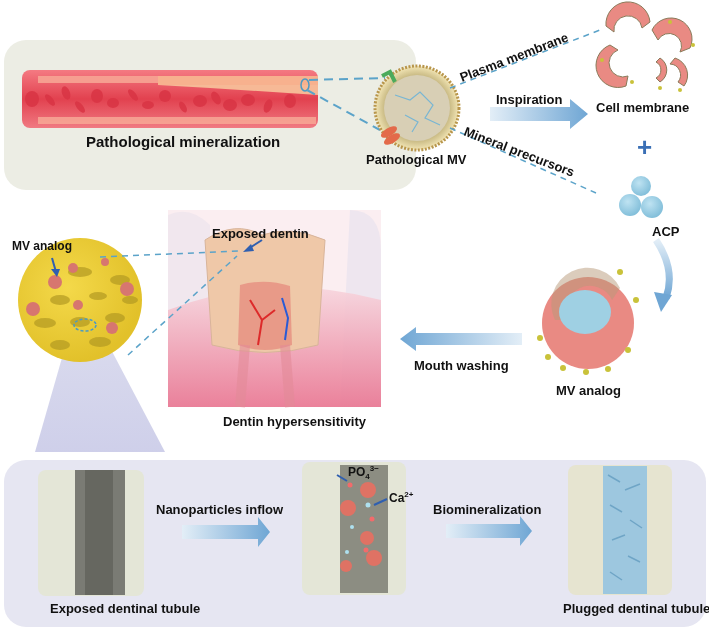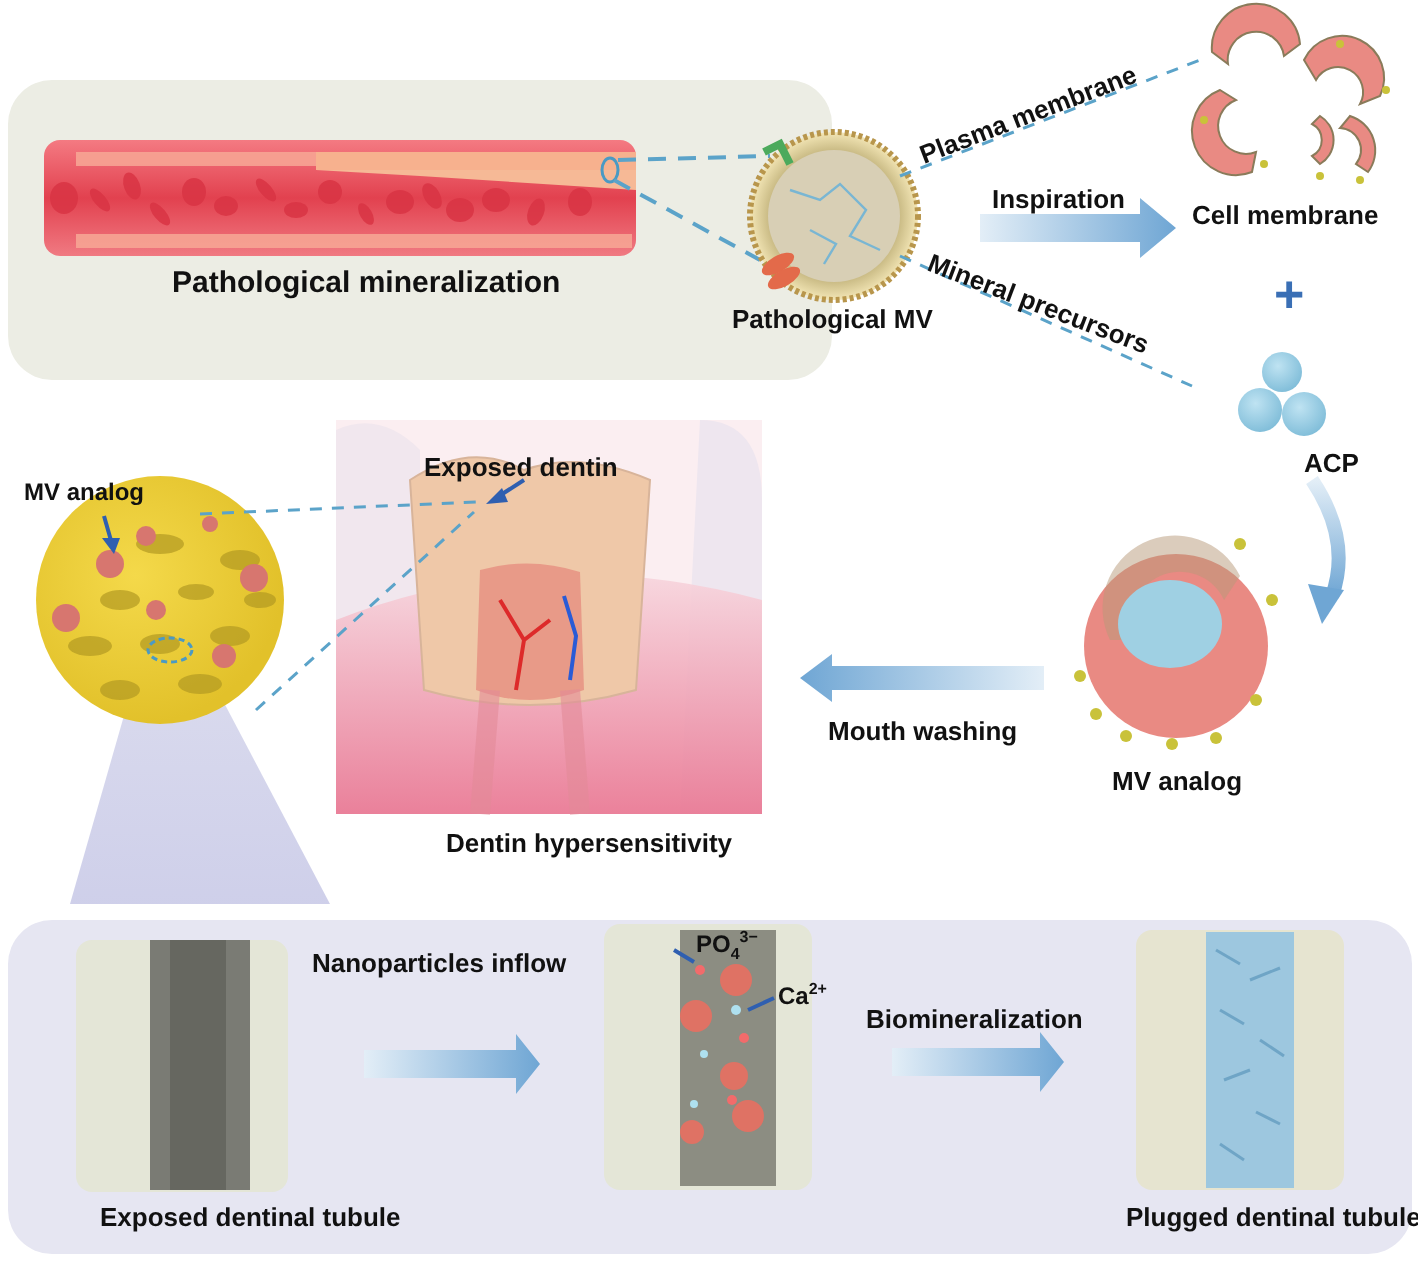--- a/index.html
+++ b/index.html
@@ -253,21 +253,21 @@
 <div class="lbl" style="left:596px;top:100px;text-align:center;">Cell membrane</div>
 <div class="lbl" style="left:652px;top:224px;text-align:center;">ACP</div>
 
 <div class="lbl" style="left:12px;top:239px;font-size:12px;">MV analog</div>
 <div class="lbl" style="left:212px;top:226px;">Exposed dentin</div>
 <div class="lbl" style="left:203px;top:414px;margin-left:20px;">Dentin hypersensitivity</div>
 <div class="lbl" style="left:414px;top:310px;margin-top:48px;">Mouth washing</div>
 <div class="lbl" style="left:556px;top:383px;">MV analog</div>
 
 <div class="lbl" style="left:14px;top:601px;padding-left:36px;">Exposed dentinal tubule</div>
-<div class="lbl" style="left:156px;top:474px;">Nanoparticles inflow</div>
+<div class="lbl" style="left:156px;top:502px;">Nanoparticles inflow</div>
 <div class="lbl" style="left:306px;top:464px;font-size:12px;margin-left:42px;">
   <span>PO</span><sub style="font-size:8px;">4</sub><sup style="font-size:8px;">3−</sup>
 </div>
 <div class="lbl" style="left:389px;top:490px;font-size:12px;">
   <span>Ca</span><sup style="font-size:8px;">2+</sup>
 </div>
 <div class="lbl" style="left:433px;top:502px;">Biomineralization</div>
 <div class="lbl" style="left:535px;top:601px;padding-left:28px;">Plugged dentinal tubule</div>
 
 </body></html>

